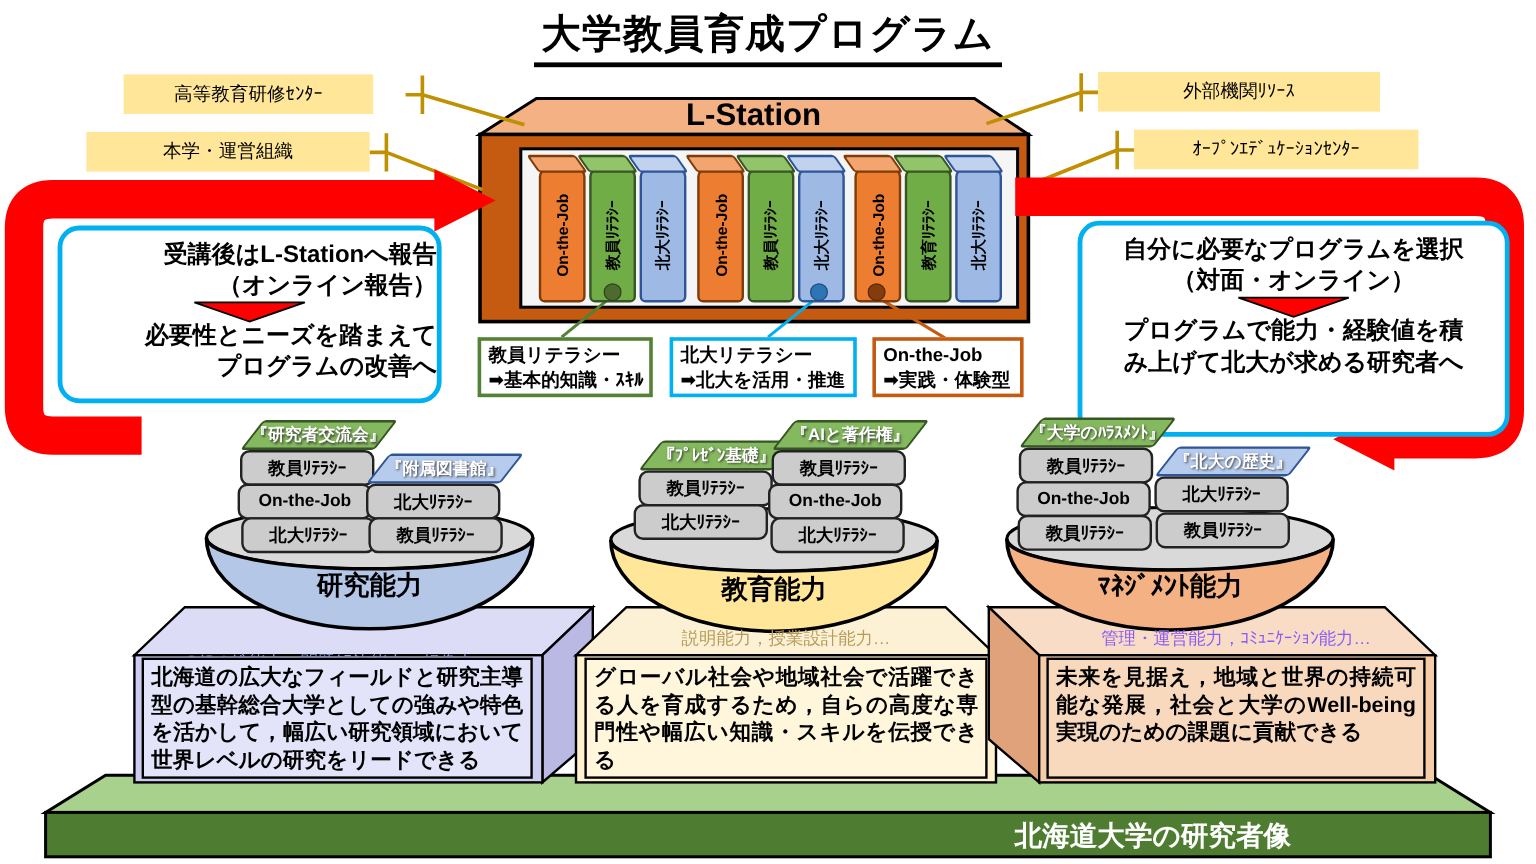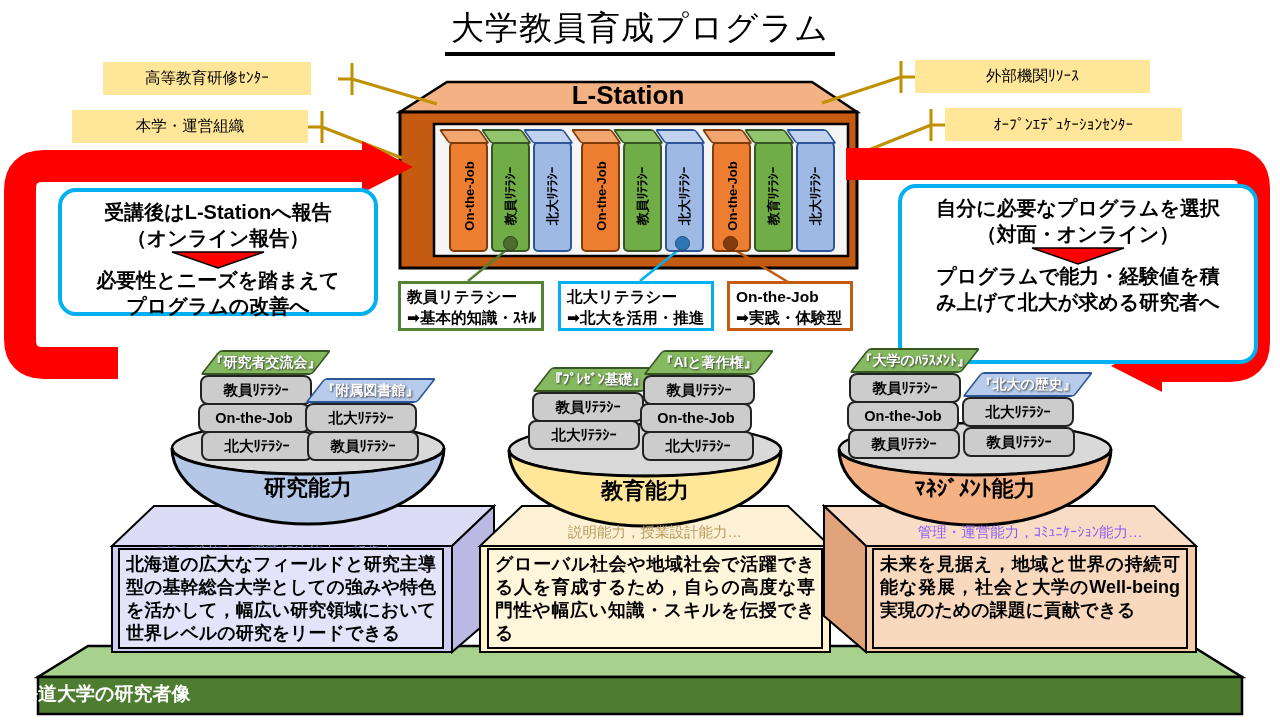--- a/index.html
+++ b/index.html
@@ -4,21 +4,21 @@
 <style>
   html,body{margin:0;padding:0;}
   body{width:1280px;height:720px;position:relative;background:#fff;overflow:hidden;
        font-family:"Liberation Sans","DejaVu Sans",sans-serif;color:#000;}
   .abs{position:absolute;}
   #scene{position:absolute;left:0;top:0;z-index:0;}
   .layer{position:absolute;left:0;top:0;width:1280px;height:720px;z-index:1;}
 
   
   .title-wrap{left:0;top:6px;width:1280px;text-align:center;}
-  .title{display:inline-block;font-size:33px;font-weight:normal;letter-spacing:1px;
+  .title{display:inline-block;font-size:33px;font-weight:bold;letter-spacing:1px;
          border-bottom:4px solid #000;padding:0 6px 1px 6px;}
 
   
   .orgbox{background:#FFE699;font-size:15.5px;text-align:center;display:flex;
           align-items:center;justify-content:center;white-space:nowrap;}
 
   
   .lstation{left:428px;top:80px;width:400px;text-align:center;font-size:26px;font-weight:bold;}
 
   
@@ -60,22 +60,22 @@
   .sc-green{background:#85B95F;border-color:#375623;}
   .sc-blue{background:#B7CBEC;border-color:#2E5597;}
 
   
   .bowl-label{position:absolute;width:240px;text-align:center;font-size:22px;font-weight:bold;}
   .caption{position:absolute;text-align:center;font-size:14.5px;white-space:nowrap;}
   .descbox{position:absolute;border:2.5px solid #000;box-sizing:border-box;
            padding:3px 6px;font-size:18px;font-weight:bold;line-height:23px;text-align:justify;}
 
   
-  .platform-label{left:0;top:681px;width:1076px;text-align:left;color:#fff;
-                  font-size:19px;font-weight:bold;}
+  .platform-label{left:0;top:681px;width:1076px;text-align:right;color:#fff;
+                  font-size:23px;font-weight:bold;}
 </style>
 </head>
 <body>
 
 <svg id="scene" width="1280" height="720" viewBox="0 0 1280 720">
 
   <g>
     <polygon points="88,646 1192,646 1242,677 38,677" fill="#A9D18E" stroke="#000" stroke-width="2.5"></polygon>
     <rect x="38" y="677" width="1204" height="37" fill="#4E7C31" stroke="#000" stroke-width="2.5"></rect>
   </g>
@@ -197,21 +197,21 @@
   </div>
   <div class="legend" style="left:558px;top:281px;width:156px;height:50px;border:3px solid #00B0F0;">
     <div>北大リテラシー</div>
     <div>➡北大を活用・推進</div>
   </div>
   <div class="legend" style="left:727px;top:281px;width:126px;height:50px;border:3px solid #C55A11;">
     <div>On-the-Job</div>
     <div>➡実践・体験型</div>
   </div>
 
-  <div class="callout" style="left:58px;top:188px;width:320px;height:128px;">
+  <div class="callout" style="left:48px;top:188px;width:320px;height:148px;text-align:right;">
     <div>受講後はL-Stationへ報告</div>
     <div>（オンライン報告）</div>
     <svg class="tri" width="96" height="20" viewBox="0 0 96 20">
       <polygon points="2,2 94,2 48,18" fill="#FF0000" stroke="#000" stroke-width="1.5"></polygon>
       </svg>
     <div>必要性とニーズを踏まえて</div>
     <div>プログラムの改善へ</div>
   </div>
 
   <div class="callout" style="left:898px;top:184px;width:360px;height:180px;">

